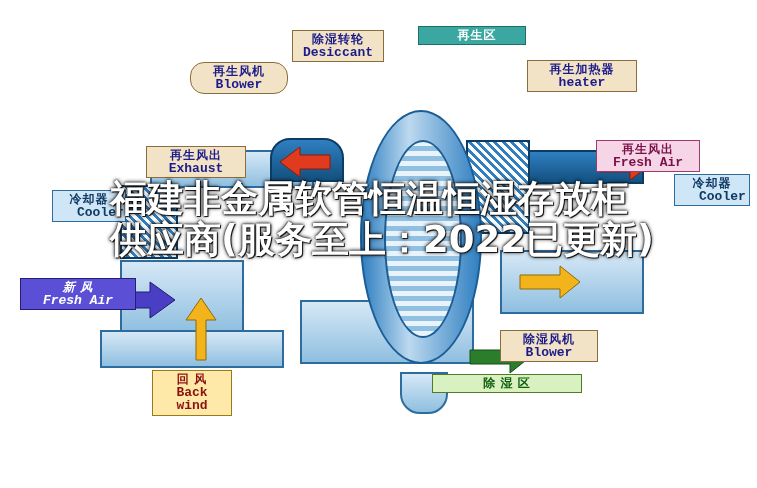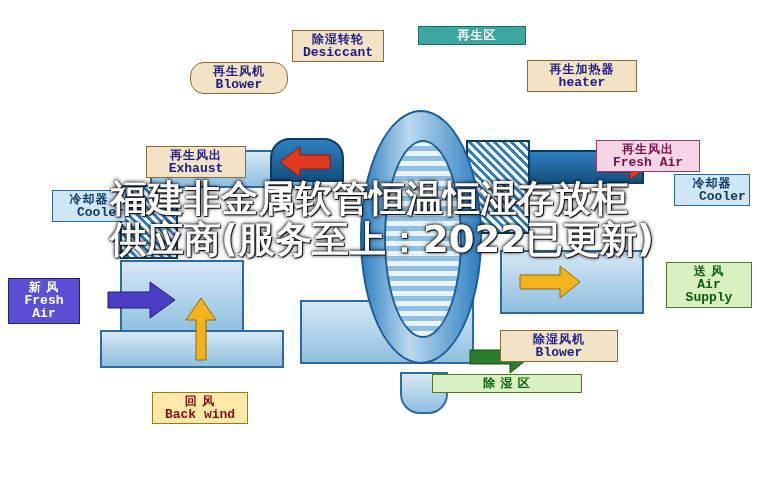--- a/index.html
+++ b/index.html
@@ -112,36 +112,32 @@
   <div class="lbl ltblue" style="left:52px;top:190px;width:74px;">
     <span class="cn">冷却器</span>
     <span class="en">Cooler</span>
   </div>
 
   <div class="lbl ltblue" style="left:674px;top:174px;width:76px;">
     <span class="cn">冷却器</span>
     <span class="en">Cooler</span>
   </div>
 
-  <div class="lbl navy" style="left:8px;top:278px;width:72px;">
+  <div class="lbl navy" style="left:20px;top:278px;width:116px;font-style:italic;">
     <span class="cn">新  风</span>
     <span class="en">Fresh Air</span>
   </div>
 
-  <div class="lbl green" style="left:666px;top:262px;width:86px;">
-    <span class="cn">送  风</span>
-    <span class="en">Air Supply</span>
-  </div>
 
-  <div class="lbl yellow" style="left:152px;top:392px;width:96px;">
+  <div class="lbl yellow" style="left:152px;top:370px;width:80px;">
     <span class="cn">回  风</span>
     <span class="en">Back wind</span>
   </div>
 
-  <div class="lbl tan" style="left:500px;top:330px;width:118px;">
+  <div class="lbl tan" style="left:500px;top:330px;width:98px;">
     <span class="cn">除湿风机</span>
     <span class="en">Blower</span>
   </div>
 
   <div class="lbl green" style="left:432px;top:374px;width:150px;">
     <span class="cn">除 湿 区</span>
   </div>
 
   <div class="overlay-text">福建非金属软管恒温恒湿存放柜供应商(服务至上：2022已更新)</div>
 

